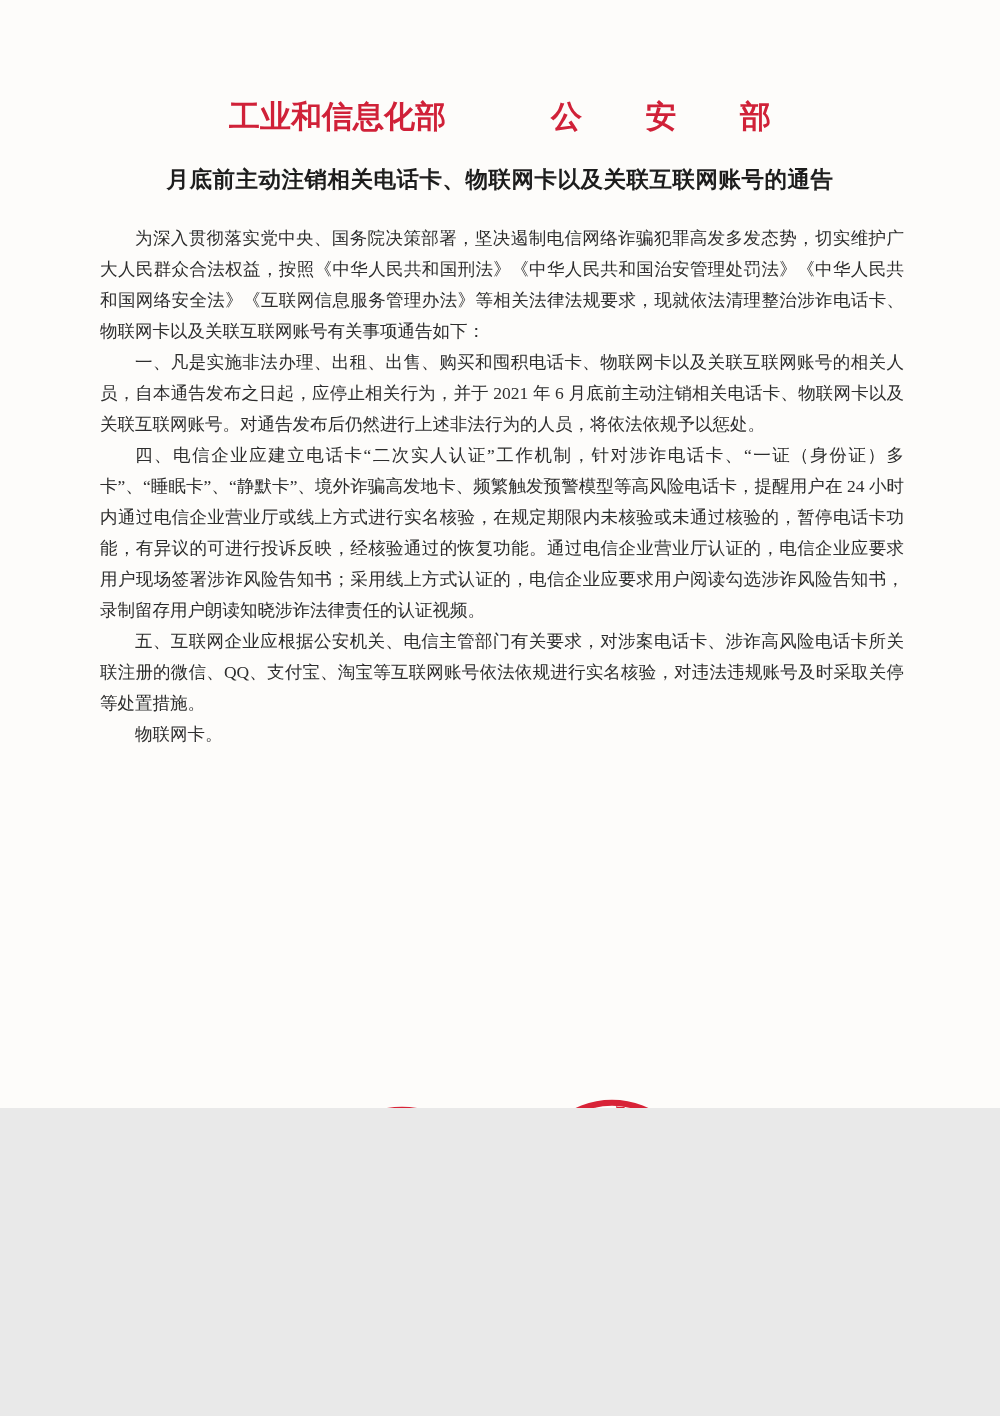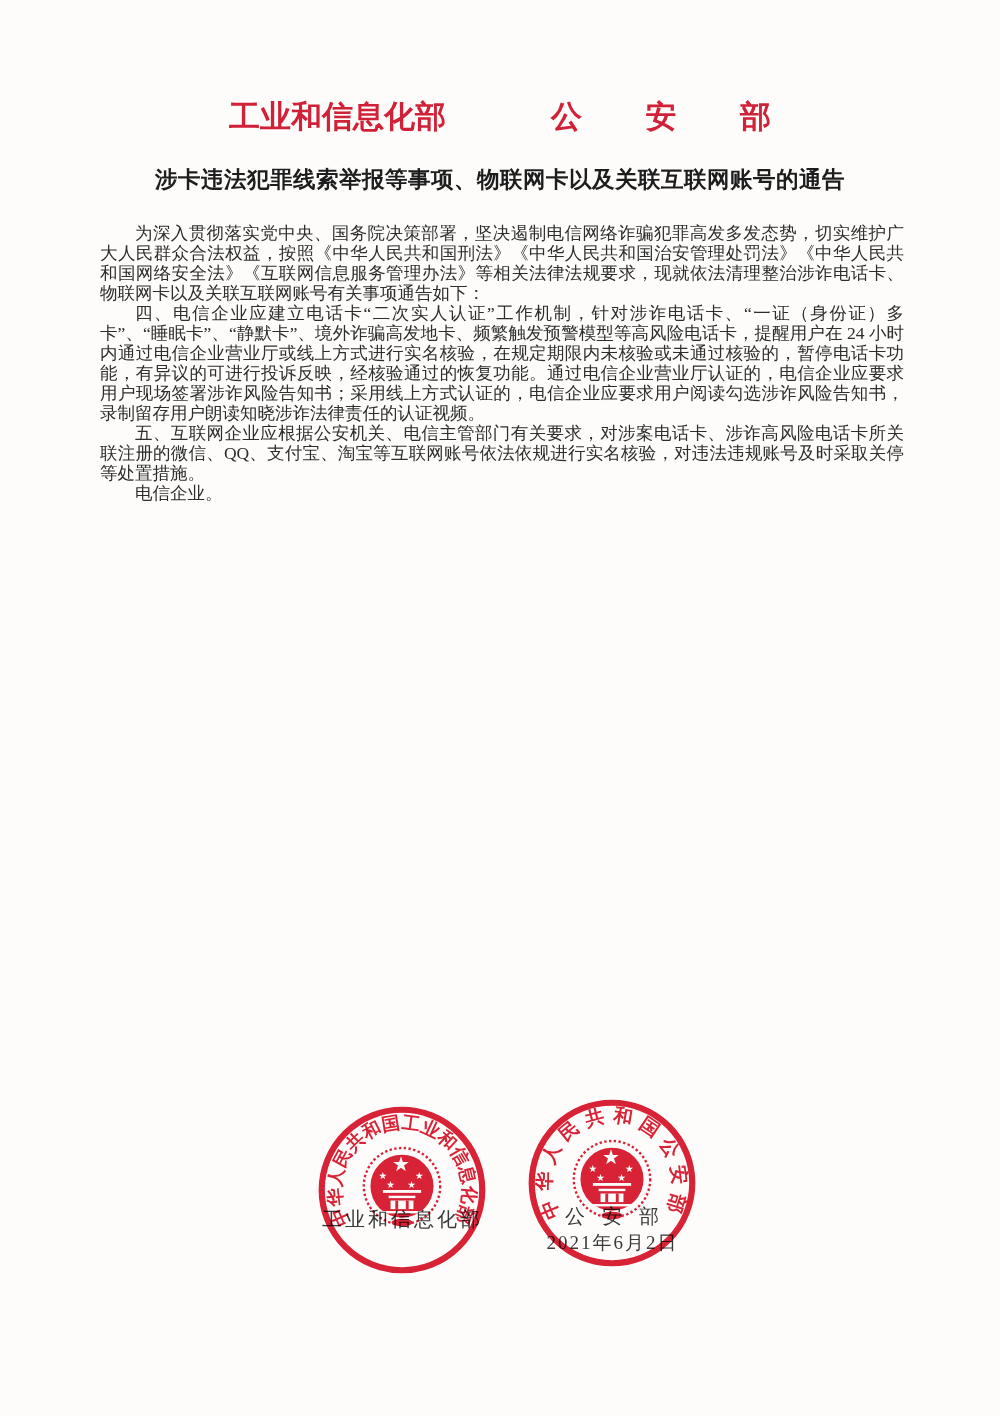--- a/index.html
+++ b/index.html
@@ -2,21 +2,21 @@
 <html><head>
 <meta charset="utf-8">
 <style>
   html,body{margin:0;padding:0;}
   body{
     background:#e9e9e9;
     font-family:"Liberation Serif","DejaVu Serif",serif;
   }
   .page{
     position:relative;
-    width:1000px;height:1416px;
+    width:1000px;height:1108px;
     margin:0 auto;
     background:#fdfcfa;
     overflow:hidden;
     color:#2d2d2d;
   }
   
   .doc-header{
     display:flex;
     justify-content:center;
     align-items:baseline;
@@ -33,21 +33,21 @@
     text-align:center;
     font-size:22.5px;
     font-weight:bold;
     color:#1d1d1d;
     letter-spacing:0.5px;
   }
   
   .doc-body{
     margin:28px 96px 0 100px;
     font-size:17.5px;
-    line-height:20px;
+    line-height:31px;
     text-align:justify;
   }
   .doc-body p{
     margin:0;
     text-indent:2em;
   }
   
   .seal{
     position:absolute;
     width:172px;height:172px;
@@ -85,27 +85,28 @@
 </head>
 <body>
 
 <div class="page">
 
   <header class="doc-header">
     <span class="ministry">工业和信息化部</span>
     <span class="ministry spaced">公安部</span>
   </header>
 
-  <h1 class="doc-title">涉卡违法犯罪线索举报等事项、物联网卡以及关联互联网账号的通告</h1>
+  <h1 class="doc-title">月底前主动注销相关电话卡、物联网卡以及关联互联网账号的通告</h1>
 
   <main class="doc-body">
     <p>为深入贯彻落实党中央、国务院决策部署，坚决遏制电信网络诈骗犯罪高发多发态势，切实维护广大人民群众合法权益，按照《中华人民共和国刑法》《中华人民共和国治安管理处罚法》《中华人民共和国网络安全法》《互联网信息服务管理办法》等相关法律法规要求，现就依法清理整治涉诈电话卡、物联网卡以及关联互联网账号有关事项通告如下：</p>
+    <p>一、凡是实施非法办理、出租、出售、购买和囤积电话卡、物联网卡以及关联互联网账号的相关人员，自本通告发布之日起，应停止相关行为，并于 2021 年 6 月底前主动注销相关电话卡、物联网卡以及关联互联网账号。对通告发布后仍然进行上述非法行为的人员，将依法依规予以惩处。</p>
     <p>四、电信企业应建立电话卡“二次实人认证”工作机制，针对涉诈电话卡、“一证（身份证）多卡”、“睡眠卡”、“静默卡”、境外诈骗高发地卡、频繁触发预警模型等高风险电话卡，提醒用户在 24 小时内通过电信企业营业厅或线上方式进行实名核验，在规定期限内未核验或未通过核验的，暂停电话卡功能，有异议的可进行投诉反映，经核验通过的恢复功能。通过电信企业营业厅认证的，电信企业应要求用户现场签署涉诈风险告知书；采用线上方式认证的，电信企业应要求用户阅读勾选涉诈风险告知书，录制留存用户朗读知晓涉诈法律责任的认证视频。</p>
     <p>五、互联网企业应根据公安机关、电信主管部门有关要求，对涉案电话卡、涉诈高风险电话卡所关联注册的微信、QQ、支付宝、淘宝等互联网账号依法依规进行实名核验，对违法违规账号及时采取关停等处置措施。</p>
-    <p>电信企业。</p>
+    <p>物联网卡。</p>
   </main>
 
   <div class="signature signature-left">工业和信息化部</div>
   <div class="signature signature-right">公安部</div>
   <div class="seal-date">2021年6月2日</div>
 
   <div class="seal seal-left">
     <svg viewBox="0 0 180 180">
       <defs>
         <path id="rimArcL" d="M 35.7,123.9 A 64,64 0 1 1 144.3,123.9" fill="none"></path>

